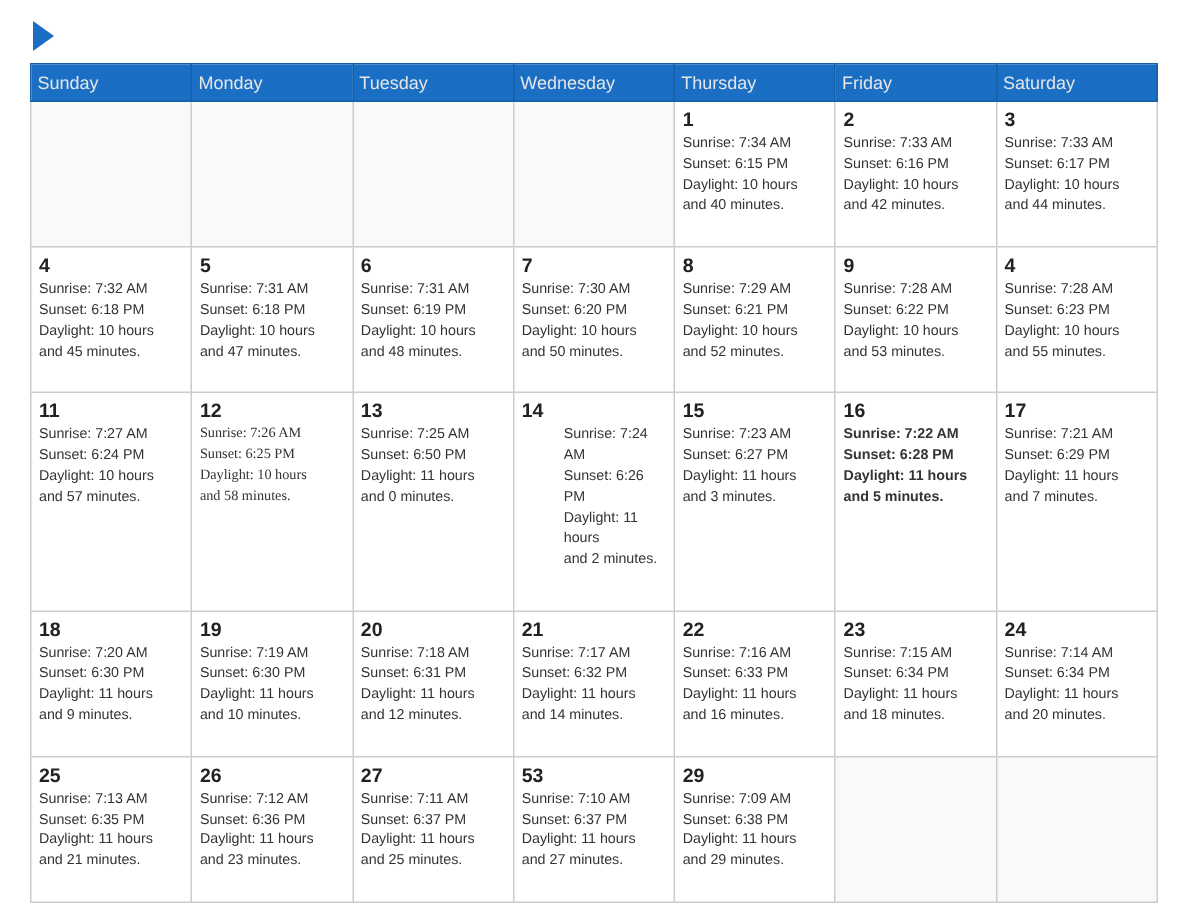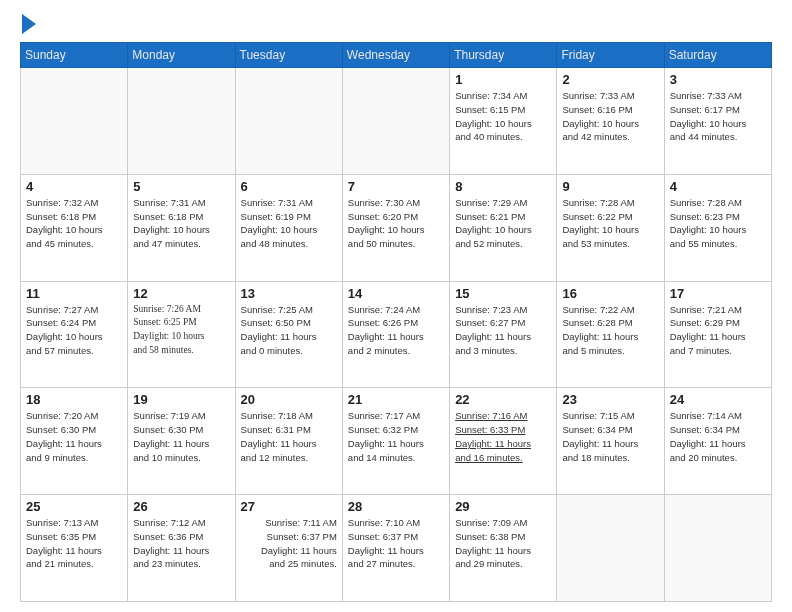--- a/index.html
+++ b/index.html
@@ -229,35 +229,35 @@
           </td>
           <td>
             <span class="day-num">13</span>
             <div class="day-info" style="white-space: pre-line;">Sunrise: 7:25 AM
 Sunset: 6:50 PM
 Daylight: 11 hours
 and 0 minutes.</div>
           </td>
           <td>
             <span class="day-num">14</span>
-            <div class="day-info" style="white-space: pre-line;">Sunrise: 7:24 AM
+            <div class="day-info" style="white-space: pre-line; margin-left: 28px;">Sunrise: 7:24 AM
 Sunset: 6:26 PM
 Daylight: 11 hours
 and 2 minutes.</div>
           </td>
           <td>
             <span class="day-num">15</span>
             <div class="day-info" style="white-space: pre-line;">Sunrise: 7:23 AM
 Sunset: 6:27 PM
 Daylight: 11 hours
 and 3 minutes.</div>
           </td>
           <td>
             <span class="day-num">16</span>
-            <div class="day-info" style="white-space: pre-line;">Sunrise: 7:22 AM
+            <div class="day-info" style="white-space: pre-line; font-weight: bold;">Sunrise: 7:22 AM
 Sunset: 6:28 PM
 Daylight: 11 hours
 and 5 minutes.</div>
           </td>
           <td>
             <span class="day-num">17</span>
             <div class="day-info" style="white-space: pre-line;">Sunrise: 7:21 AM
 Sunset: 6:29 PM
 Daylight: 11 hours
 and 7 minutes.</div>
@@ -287,21 +287,21 @@
           </td>
           <td>
             <span class="day-num">21</span>
             <div class="day-info" style="white-space: pre-line;">Sunrise: 7:17 AM
 Sunset: 6:32 PM
 Daylight: 11 hours
 and 14 minutes.</div>
           </td>
           <td>
             <span class="day-num">22</span>
-            <div class="day-info" style="white-space: pre-line; text-decoration: underline;">Sunrise: 7:16 AM
+            <div class="day-info" style="white-space: pre-line;">Sunrise: 7:16 AM
 Sunset: 6:33 PM
 Daylight: 11 hours
 and 16 minutes.</div>
           </td>
           <td>
             <span class="day-num">23</span>
             <div class="day-info" style="white-space: pre-line;">Sunrise: 7:15 AM
 Sunset: 6:34 PM
 Daylight: 11 hours
 and 18 minutes.</div>
@@ -324,27 +324,27 @@
           </td>
           <td>
             <span class="day-num">26</span>
             <div class="day-info" style="white-space: pre-line;">Sunrise: 7:12 AM
 Sunset: 6:36 PM
 Daylight: 11 hours
 and 23 minutes.</div>
           </td>
           <td>
             <span class="day-num">27</span>
-            <div class="day-info" style="white-space: pre-line; text-align: right;">Sunrise: 7:11 AM
+            <div class="day-info" style="white-space: pre-line;">Sunrise: 7:11 AM
 Sunset: 6:37 PM
 Daylight: 11 hours
 and 25 minutes.</div>
           </td>
           <td>
-            <span class="day-num">28</span>
+            <span class="day-num">53</span>
             <div class="day-info" style="white-space: pre-line;">Sunrise: 7:10 AM
 Sunset: 6:37 PM
 Daylight: 11 hours
 and 27 minutes.</div>
           </td>
           <td>
             <span class="day-num">29</span>
             <div class="day-info" style="white-space: pre-line;">Sunrise: 7:09 AM
 Sunset: 6:38 PM
 Daylight: 11 hours

